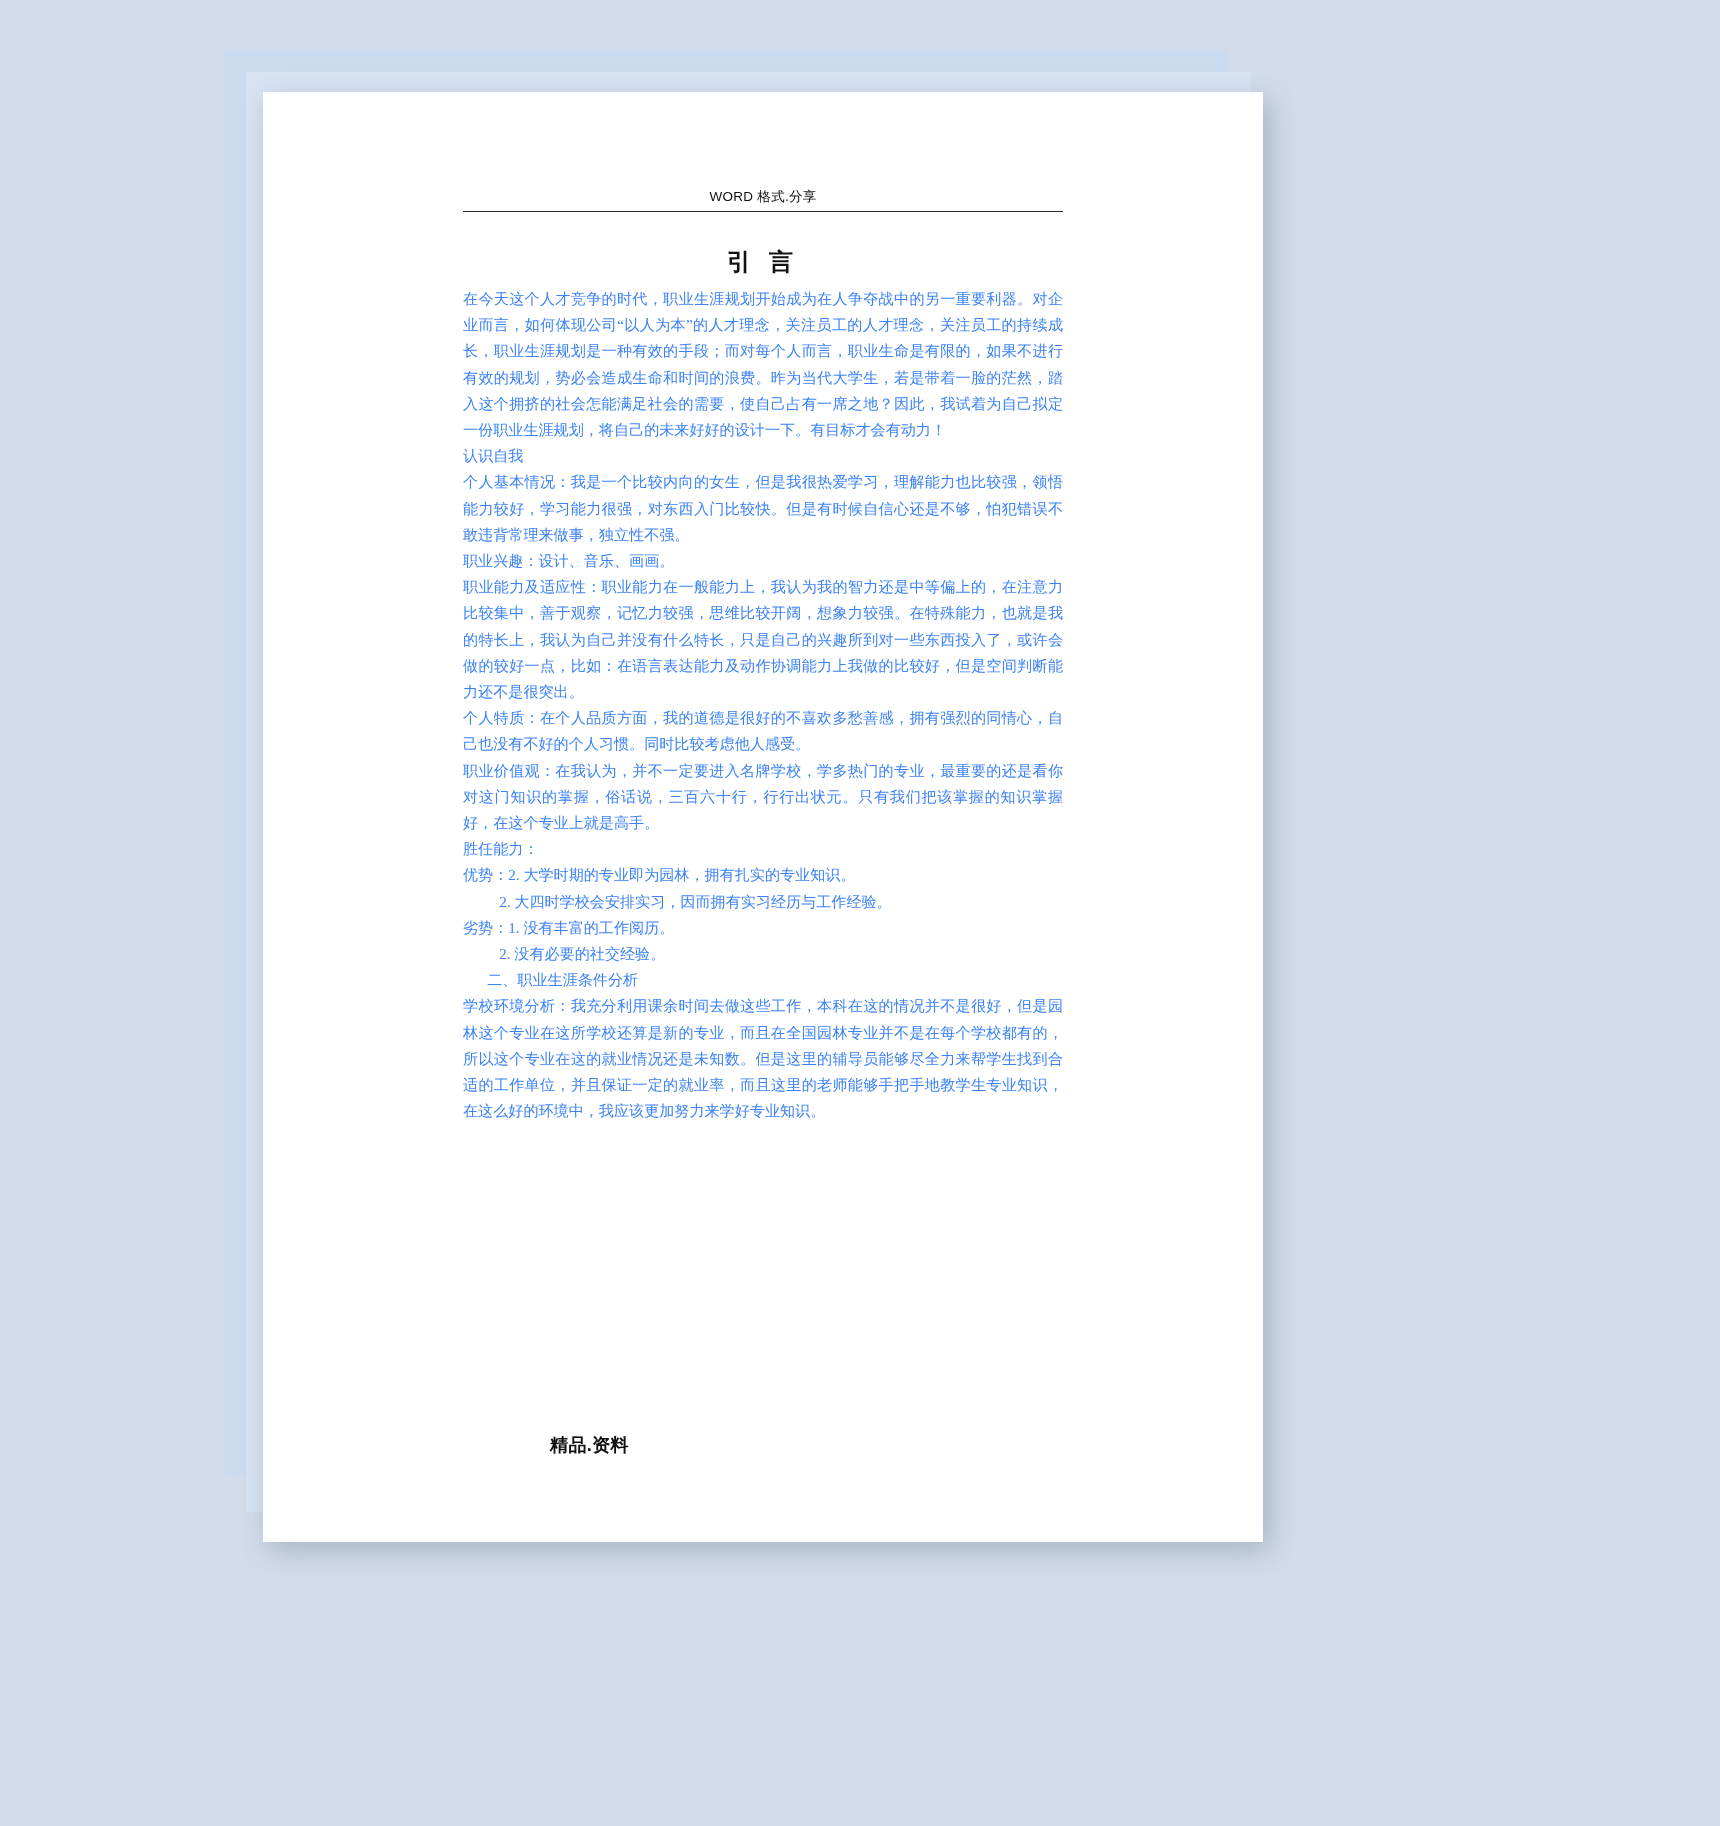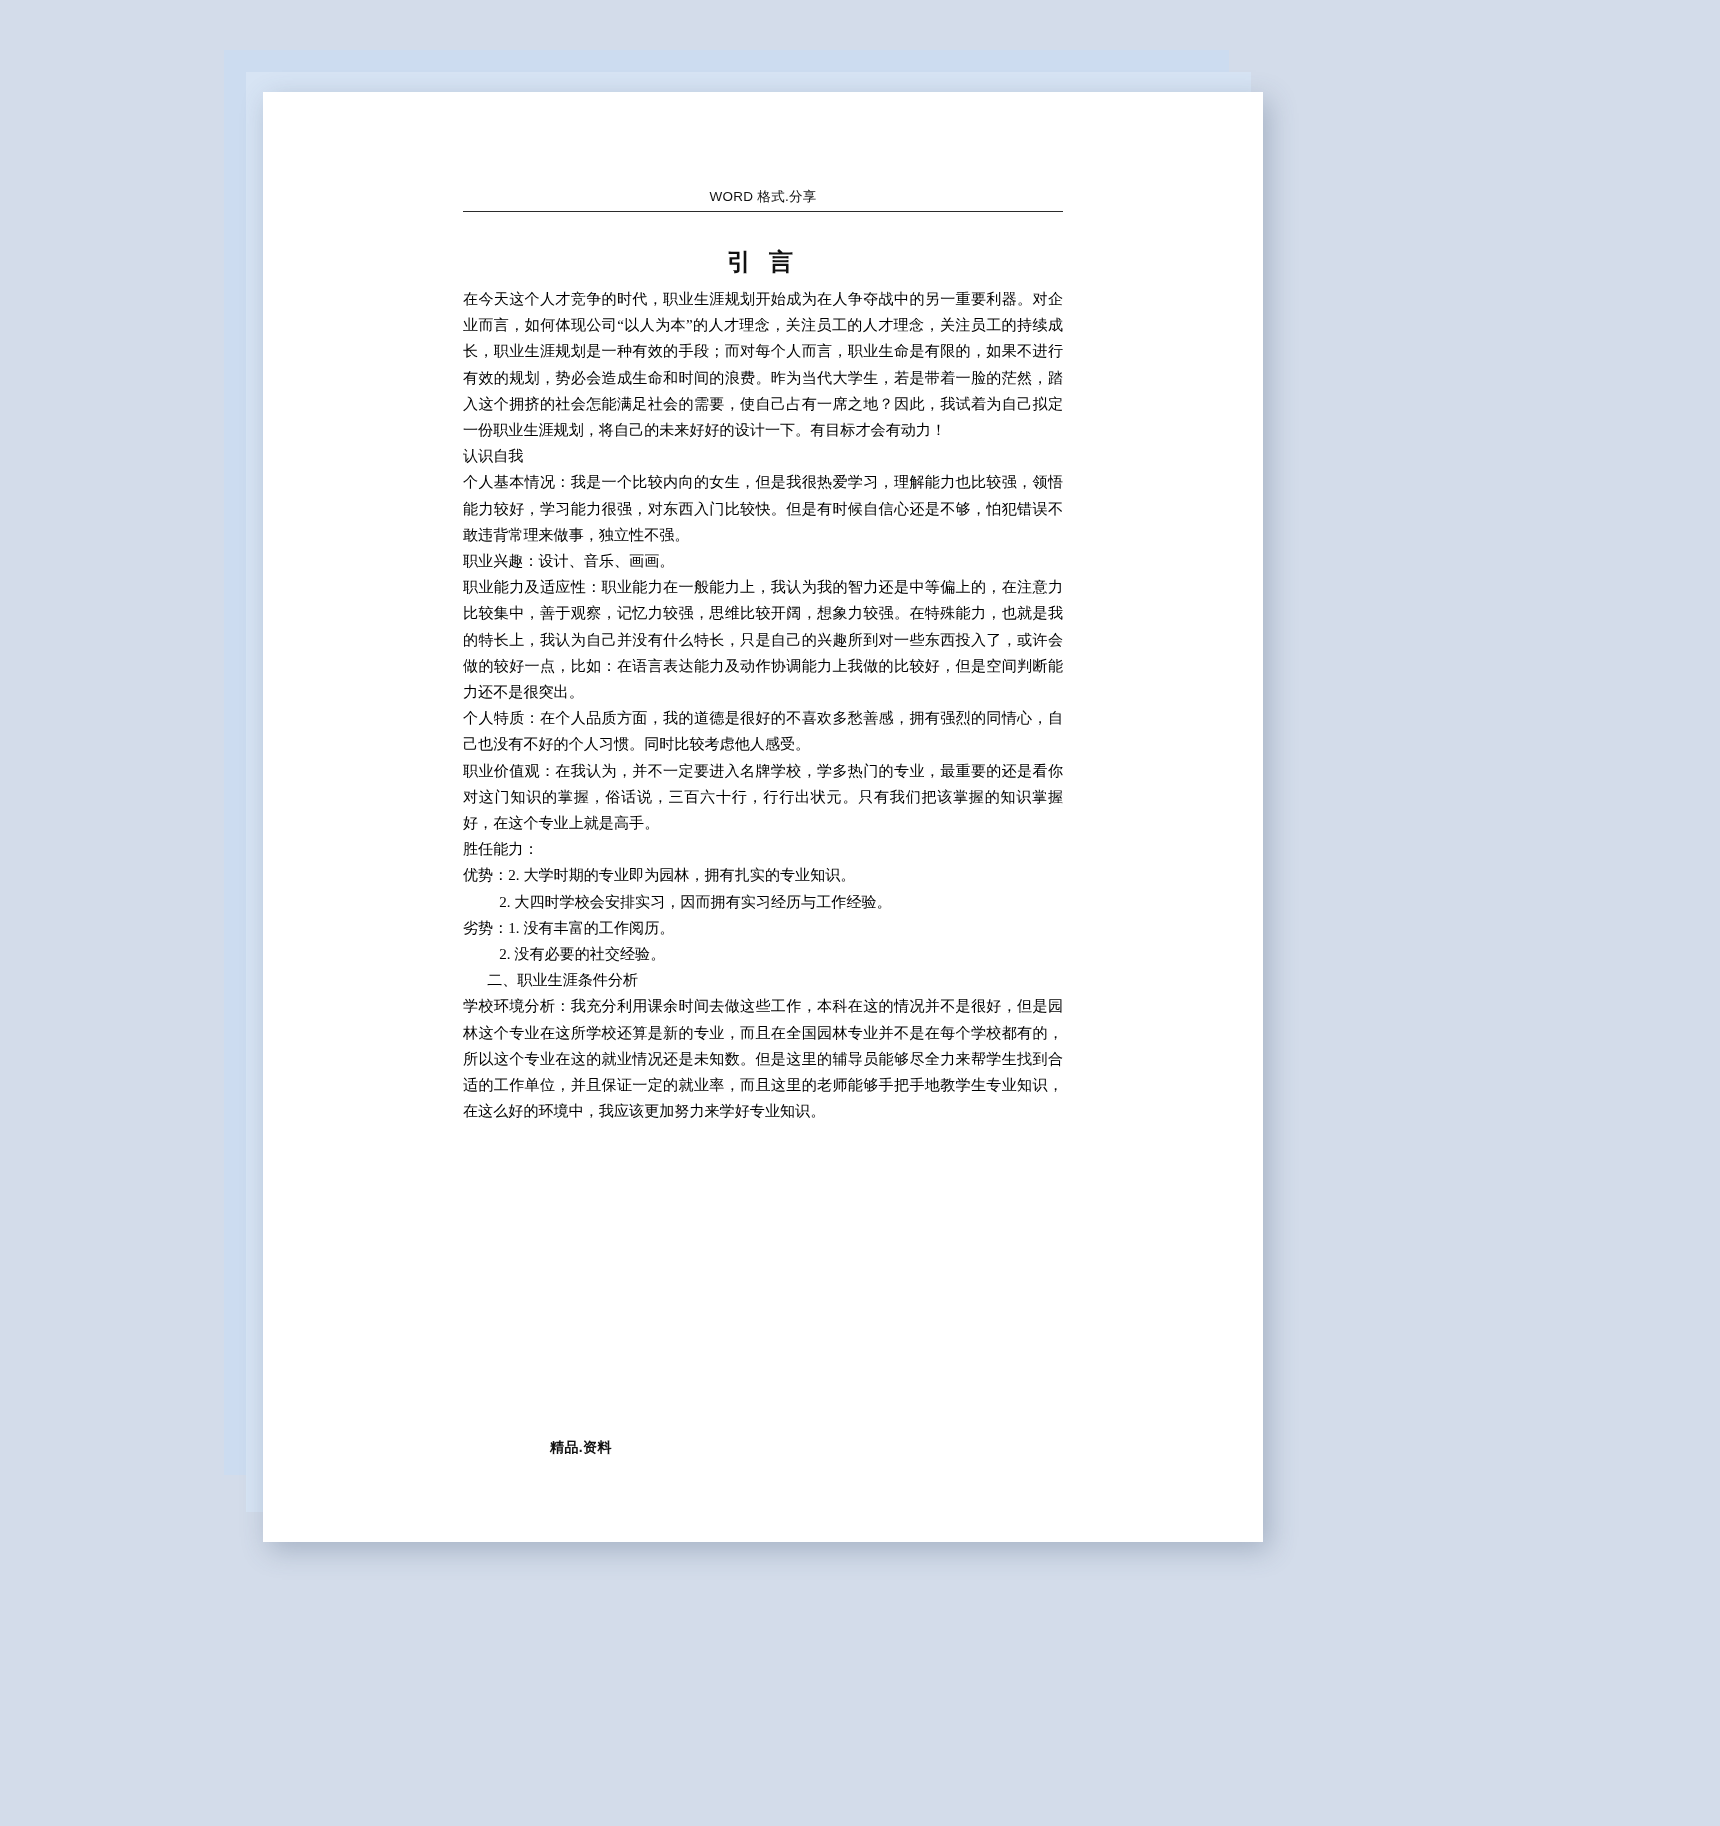--- a/index.html
+++ b/index.html
@@ -111,21 +111,21 @@
 
   p.flush { text-indent: 0; }
   p.indent-1 { padding-left: 2.4em; text-indent: 0; }
   p.indent-head { padding-left: 1.6em; text-indent: 0; }
 
   .footer-text {
     position: absolute;
     left: 287px;
     bottom: 85px;
     font-family: "Liberation Sans", "DejaVu Sans", sans-serif;
-    font-size: 14px;
+    font-size: 18px;
     font-weight: 700;
     color: #111;
     letter-spacing: 0.4px;
   }
 </style>
 </head>
 <body style="background: rgb(211, 220, 234);">
 
 <div id="stage">
 
@@ -135,21 +135,21 @@
   <div class="sheet-front" style="background: rgb(255, 255, 255);">
     <div class="page-inner">
 
       <div class="header-band">
         <span class="header-text">WORD 格式.分享</span>
         <hr class="header-rule" style="border-top-color: rgb(43, 43, 43);">
       </div>
 
       <div class="doc-title">引 言</div>
 
-      <div class="body-block" id="body-block" style="color: #000000; margin-top: 8px;">
+      <div class="body-block" id="body-block" style="color: #3b82f6; margin-top: 8px;">
           <p class="flush">在今天这个人才竞争的时代，职业生涯规划开始成为在人争夺战中的另一重要利器。对企业而言，如何体现公司“以人为本”的人才理念，关注员工的人才理念，关注员工的持续成长，职业生涯规划是一种有效的手段；而对每个人而言，职业生命是有限的，如果不进行有效的规划，势必会造成生命和时间的浪费。昨为当代大学生，若是带着一脸的茫然，踏入这个拥挤的社会怎能满足社会的需要，使自己占有一席之地？因此，我试着为自己拟定一份职业生涯规划，将自己的未来好好的设计一下。有目标才会有动力！</p>
           <p class="flush">认识自我</p>
           <p class="flush">个人基本情况：我是一个比较内向的女生，但是我很热爱学习，理解能力也比较强，领悟能力较好，学习能力很强，对东西入门比较快。但是有时候自信心还是不够，怕犯错误不敢违背常理来做事，独立性不强。</p>
           <p class="flush">职业兴趣：设计、音乐、画画。</p>
           <p class="flush">职业能力及适应性：职业能力在一般能力上，我认为我的智力还是中等偏上的，在注意力比较集中，善于观察，记忆力较强，思维比较开阔，想象力较强。在特殊能力，也就是我的特长上，我认为自己并没有什么特长，只是自己的兴趣所到对一些东西投入了，或许会做的较好一点，比如：在语言表达能力及动作协调能力上我做的比较好，但是空间判断能力还不是很突出。</p>
           <p class="flush">个人特质：在个人品质方面，我的道德是很好的不喜欢多愁善感，拥有强烈的同情心，自己也没有不好的个人习惯。同时比较考虑他人感受。</p>
           <p class="flush">职业价值观：在我认为，并不一定要进入名牌学校，学多热门的专业，最重要的还是看你对这门知识的掌握，俗话说，三百六十行，行行出状元。只有我们把该掌握的知识掌握好，在这个专业上就是高手。</p>
           <p class="flush">胜任能力：</p>
           <p class="flush">优势：2. 大学时期的专业即为园林，拥有扎实的专业知识。</p>
           <p class="indent-1">2. 大四时学校会安排实习，因而拥有实习经历与工作经验。</p>

